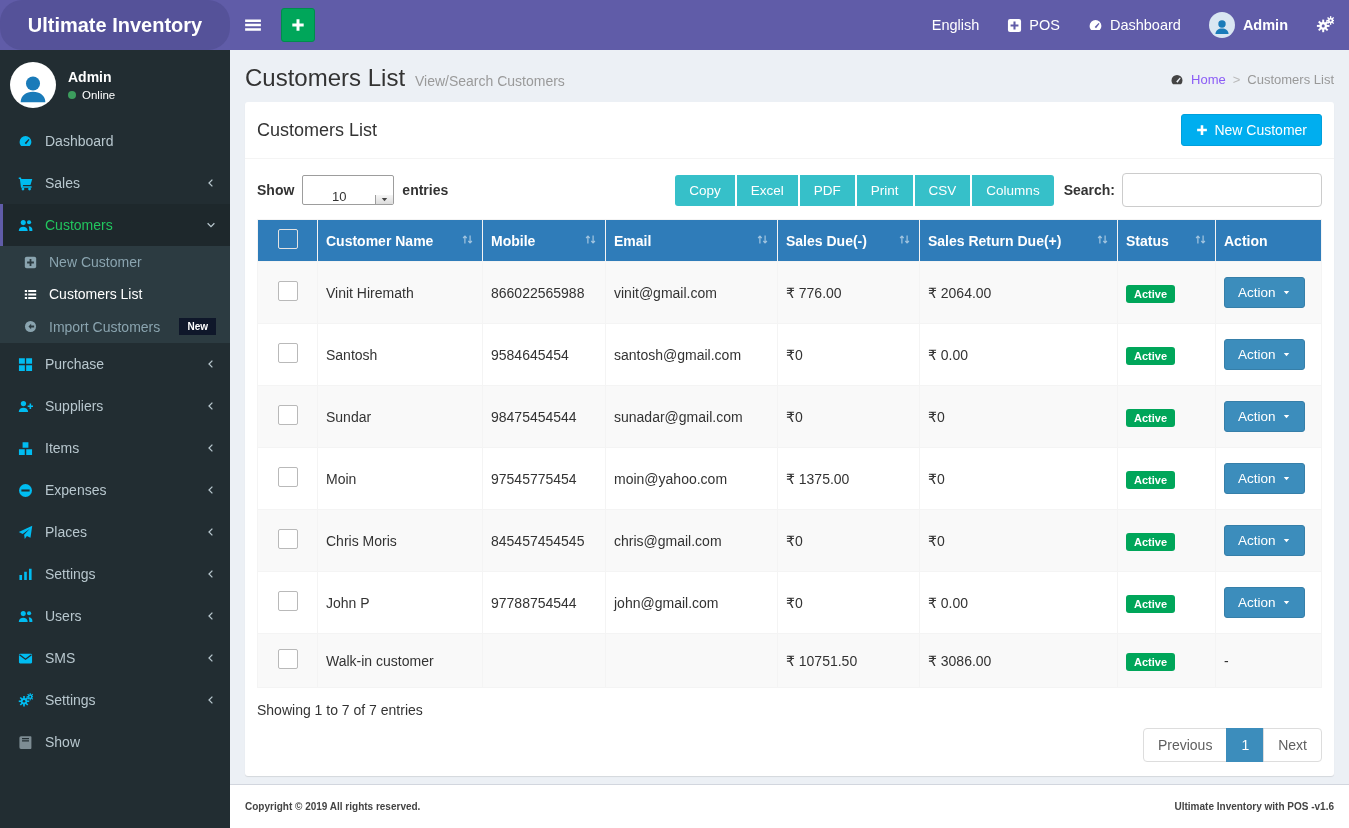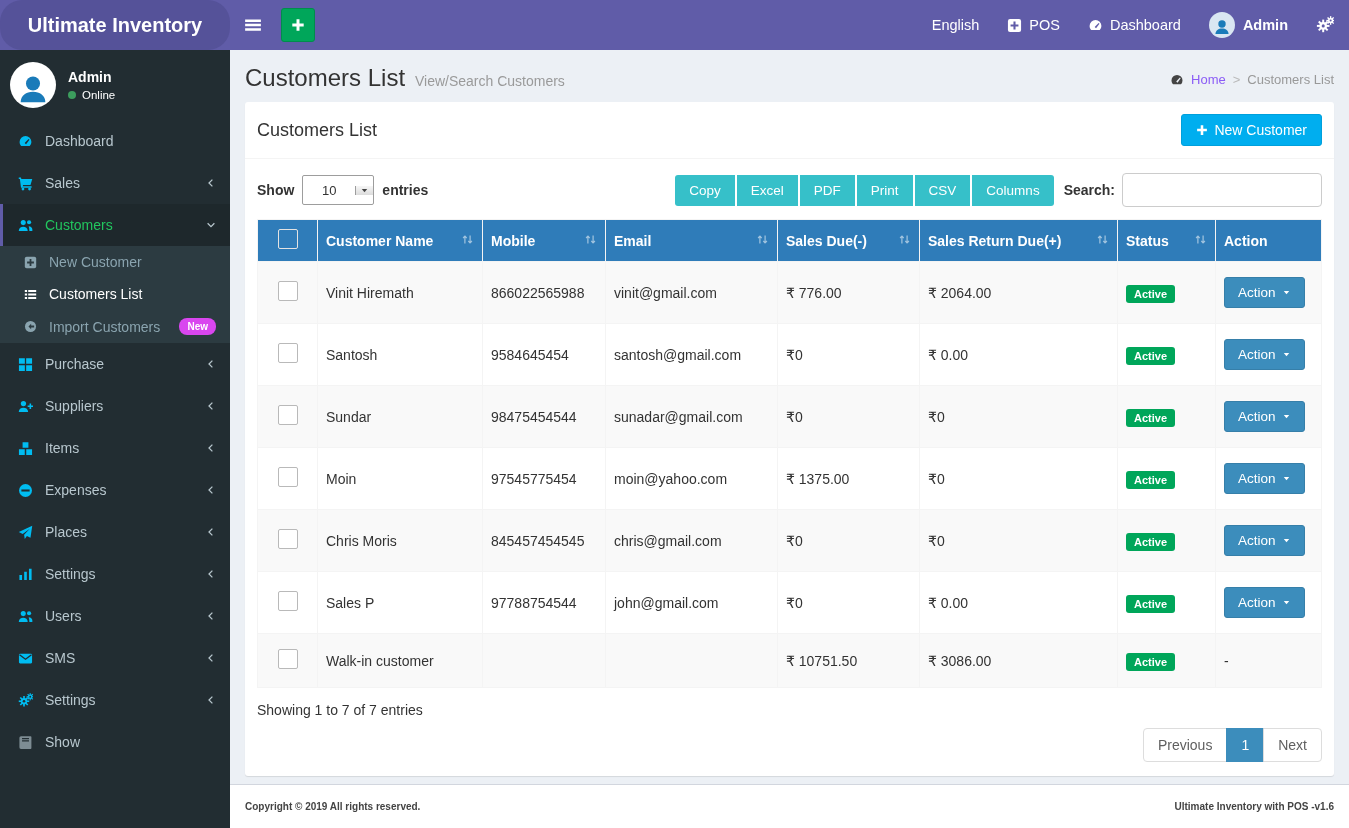--- a/index.html
+++ b/index.html
@@ -48,22 +48,22 @@
   .menu-item.muted-icon .i { color:#7d8c93; }
   .menu-arrow { margin-left:auto; color:#b8c7ce; }
   .menu-arrow svg { width:10px; height:10px; }
   .submenu { list-style:none; background:#2c3b41; --hole:#2c3b41; }
   .submenu-item { display:flex; align-items:center; gap:10px; padding:8px 14px 8px 22px; color:#8aa4af;
                   cursor:pointer; font-size:14px; }
   .submenu-item .i { color:#8aa4af; width:17px; justify-content:center; }
   .submenu-item .i svg { width:13px; height:13px; }
   .submenu-item.active { color:#fff; }
   .submenu-item.active .i { color:#fff; }
-  .badge-new { margin-left:auto; background:#d946ef; color:#fff; font-size:10px; font-weight:bold;
-               padding:3px 8px; border-radius:8px; }
+  .badge-new { margin-left:auto; background:#0f172a; color:#fff; font-size:10px; font-weight:bold;
+               padding:3px 8px; border-radius:0; }
 
   
   .content-header { display:flex; align-items:flex-start; justify-content:space-between; padding:14px 15px 8px; }
   .page-title { font-size:24px; font-weight:400; color:#333; }
   .page-subtitle { font-size:14px; color:#9a9a9a; margin-left:6px; }
   .breadcrumb { display:flex; align-items:center; gap:7px; font-size:13px; margin-top:8px; --hole:#ecf0f5; }
   .breadcrumb .i { color:#444; }
   .breadcrumb .i svg { width:14px; height:14px; }
   .crumb-home { color:#8b5cf6; cursor:pointer; }
   .crumb-sep { color:#b9b9b9; }
@@ -73,21 +73,21 @@
   .panel { background:#fff; margin:2px 15px 0; border-radius:3px; box-shadow:0 1px 1px rgba(0,0,0,.1); }
   .panel-heading { display:flex; align-items:center; justify-content:space-between; padding:12px 12px; border-bottom:1px solid #f4f4f4; }
   .panel-title { font-size:18px; color:#333; }
   .btn-new-customer { background:#00aeef; border:1px solid #00a0dc; color:#fff; font-size:14px; padding:7px 14px;
                       border-radius:3px; display:flex; align-items:center; gap:6px; cursor:pointer; }
   .btn-new-customer svg { width:12px; height:12px; }
   .panel-body { padding:10px 12px 14px; }
 
   .controls { display:flex; align-items:center; margin:4px 0 12px; }
   .show-group { display:flex; align-items:center; gap:8px; font-weight:600; color:#333; }
-  .select-box { width:72px; height:30px; border:1px solid #9d9d9d; border-radius:2px; display:flex; align-items:center;
+  .select-box { width:92px; height:30px; border:1px solid #9d9d9d; border-radius:2px; display:flex; align-items:flex-end;
                 background:#fff; cursor:pointer; }
   .select-value { flex:1; display:flex; align-items:center; justify-content:center; font-size:13px; color:#333; font-weight:400; }
   .select-caret { width:18px; background:linear-gradient(#f6f6f6,#dcdcdc); border-left:1px solid #9d9d9d;
                   display:flex; align-items:center; justify-content:center; color:#444; }
   .select-caret svg { width:9px; height:9px; }
   .export-group { margin-left:auto; display:flex; }
   .btn-export { background:#36c0c9; color:#fff; border:none; font-size:13.5px; padding:8px 14px; margin-left:2px;
                 cursor:pointer; font-family:inherit; }
   .btn-export:first-child { margin-left:0; border-radius:3px 0 0 3px; }
   .btn-export:last-child { border-radius:0 3px 3px 0; }
@@ -691,21 +691,21 @@
          <span>Action</span>
          <span class="i">
            <svg viewBox="0 0 16 16" fill="currentColor">
                         <path d="M3.2 5.5h9.6L8 11z"></path>
                       </svg>
                     </span>
                   </button></td>
               </tr>
               <tr>
     <td class="cell-center"><span class="cb"></span></td>
-    <td>Sales P</td>
+    <td>John P</td>
     <td>97788754544</td>
     <td>john@gmail.com</td>
     <td>₹0</td>
     <td>₹ 0.00</td>
     <td><span class="badge-status">Active</span></td>
     <td><button class="btn-action">
          <span>Action</span>
          <span class="i">
            <svg viewBox="0 0 16 16" fill="currentColor">
                         <path d="M3.2 5.5h9.6L8 11z"></path>

